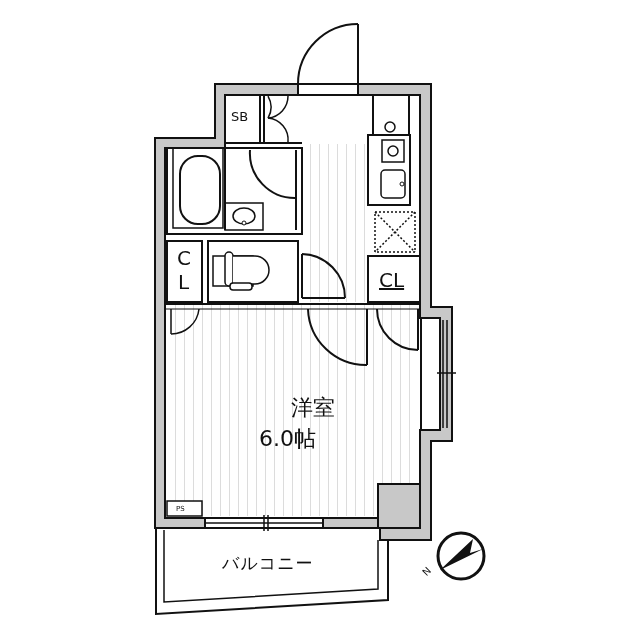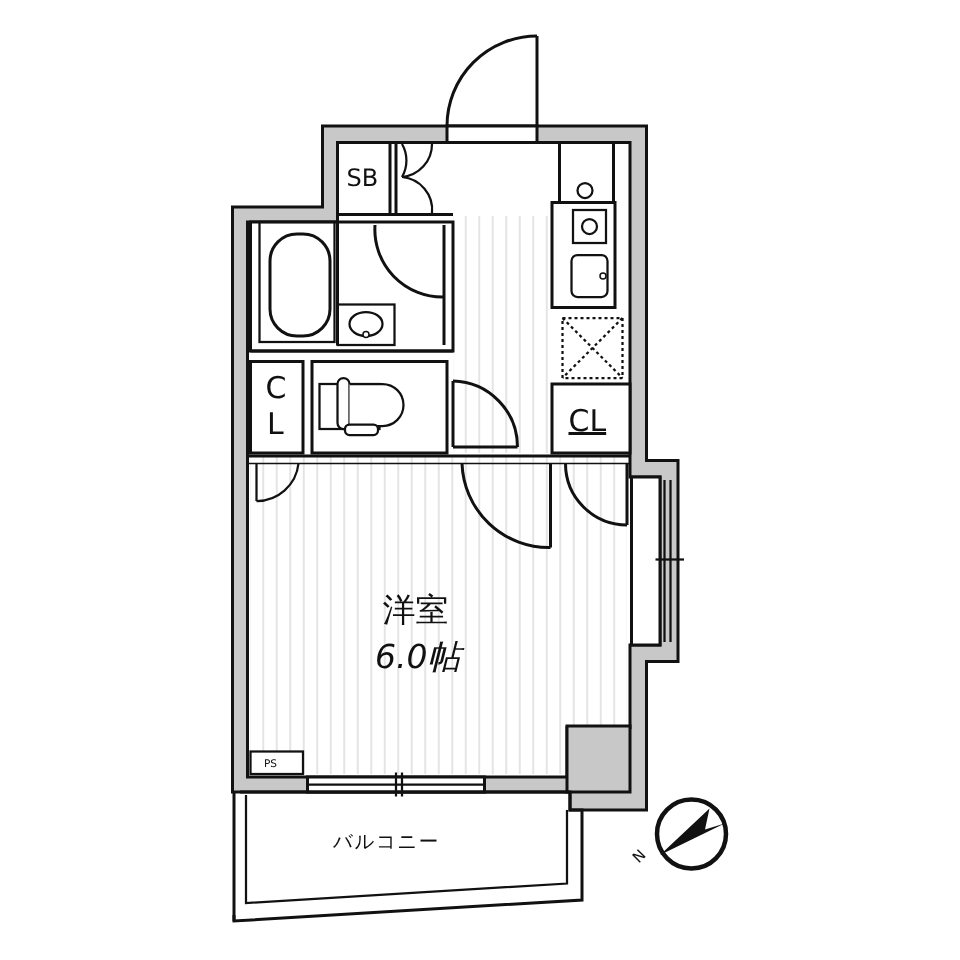--- a/index.html
+++ b/index.html
@@ -1,23 +1,23 @@
 <!DOCTYPE html>
 <html><head>
   <meta charset="utf-8">
   <style>
     html, body { margin: 0; padding: 0; background: #ffffff; }
     body { width: 640px; height: 640px; position: relative; overflow: hidden; font-family: "DejaVu Sans", sans-serif; }
     #plan { position: absolute; left: 0; top: 0; width: 640px; height: 640px; }
     .lbl { position: absolute; color: #111; white-space: nowrap; font-family: "DejaVu Sans", sans-serif; }
-    .room-label { font-size: 22px; text-align: left; line-height: 30px; }
-    .small-label { font-size: 16px; }
+    .room-label { font-size: 22px; text-align: right; line-height: 30px; }
+    .small-label { font-size: 13px; }
     .cl-label { font-size: 20px; }
     .ps-label { font-size: 7px; }
-    .balcony-label { font-size: 13px; letter-spacing: 1px; }
+    .balcony-label { font-size: 17px; letter-spacing: 1px; }
   </style>
 </head>
 <body>
 
 <svg id="plan" viewBox="0 0 640 640" xmlns="http://www.w3.org/2000/svg">
   <defs>
     <pattern id="flooring" width="9" height="10" patternUnits="userSpaceOnUse">
       <line x1="4.5" y1="0" x2="4.5" y2="10" stroke="#dcdcdc" stroke-width="1"></line>
     </pattern>
   </defs>
@@ -132,16 +132,16 @@
     <circle cx="461" cy="556" r="23" fill="#fff" stroke="#111" stroke-width="3"></circle>
     <path d="M440,570 L473,539 L470,553 L483,549 Z" fill="#111"></path>
   </g>
 </svg>
 
 <div class="lbl small-label" style="left:231px;top:109px;">SB</div>
 <div class="lbl cl-label" style="left:177px;top:246px;">C</div>
 <div class="lbl cl-label" style="left:178px;top:270px;">L</div>
 <div class="lbl cl-label" style="left:379px;top:268px;text-decoration:underline;">CL</div>
 <div class="lbl room-label" style="left:255px;top:393px;width:80px;">洋室</div>
-<div class="lbl room-label" style="left:250px;top:424px;width:80px;font-style:italic;">6.0帖</div>
+<div class="lbl room-label" style="left:236px;top:424px;width:80px;">6.0帖</div>
 <div class="lbl ps-label" style="left:176px;top:505px;text-align:right;">PS</div>
 <div class="lbl balcony-label" style="left:222px;top:552px;">バルコニー</div>
 <div class="lbl small-label" style="left:423px;top:566px;transform:rotate(-45deg);font-size:10px;">N</div>
 
 </body></html>

